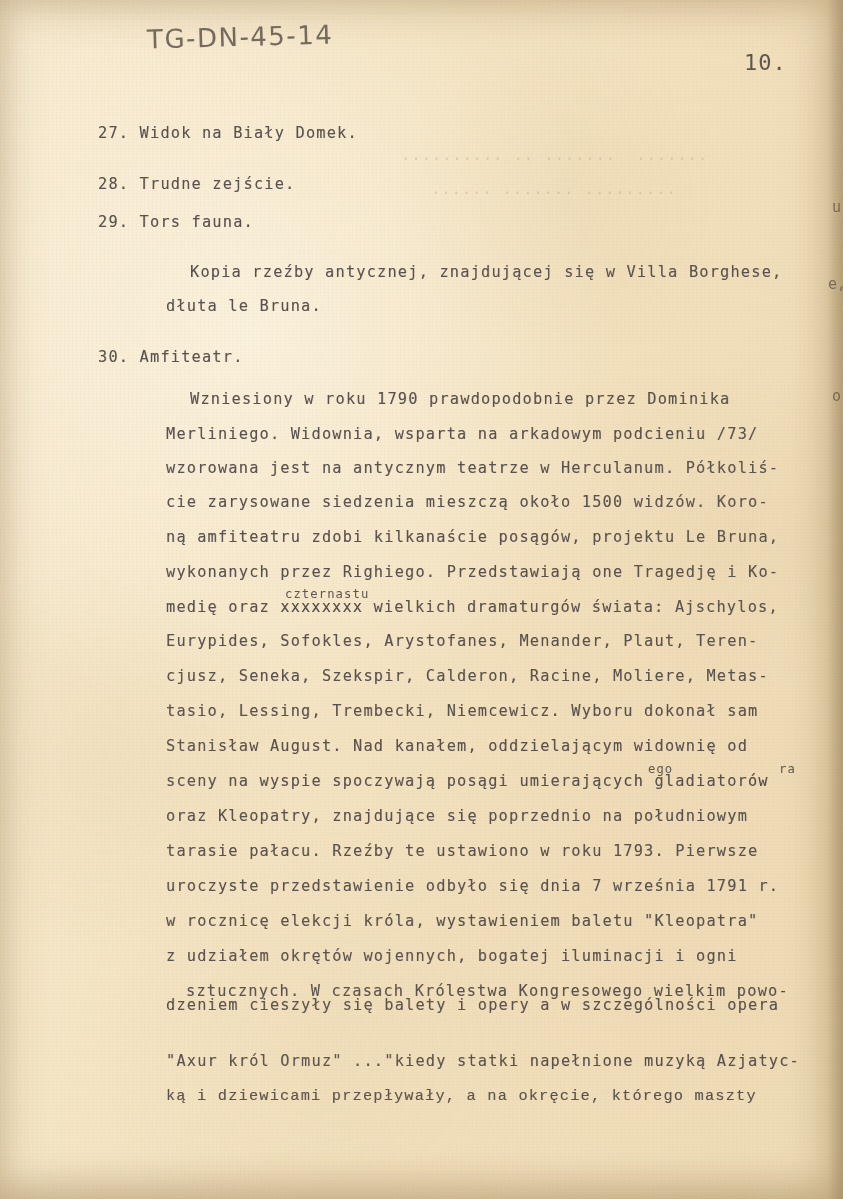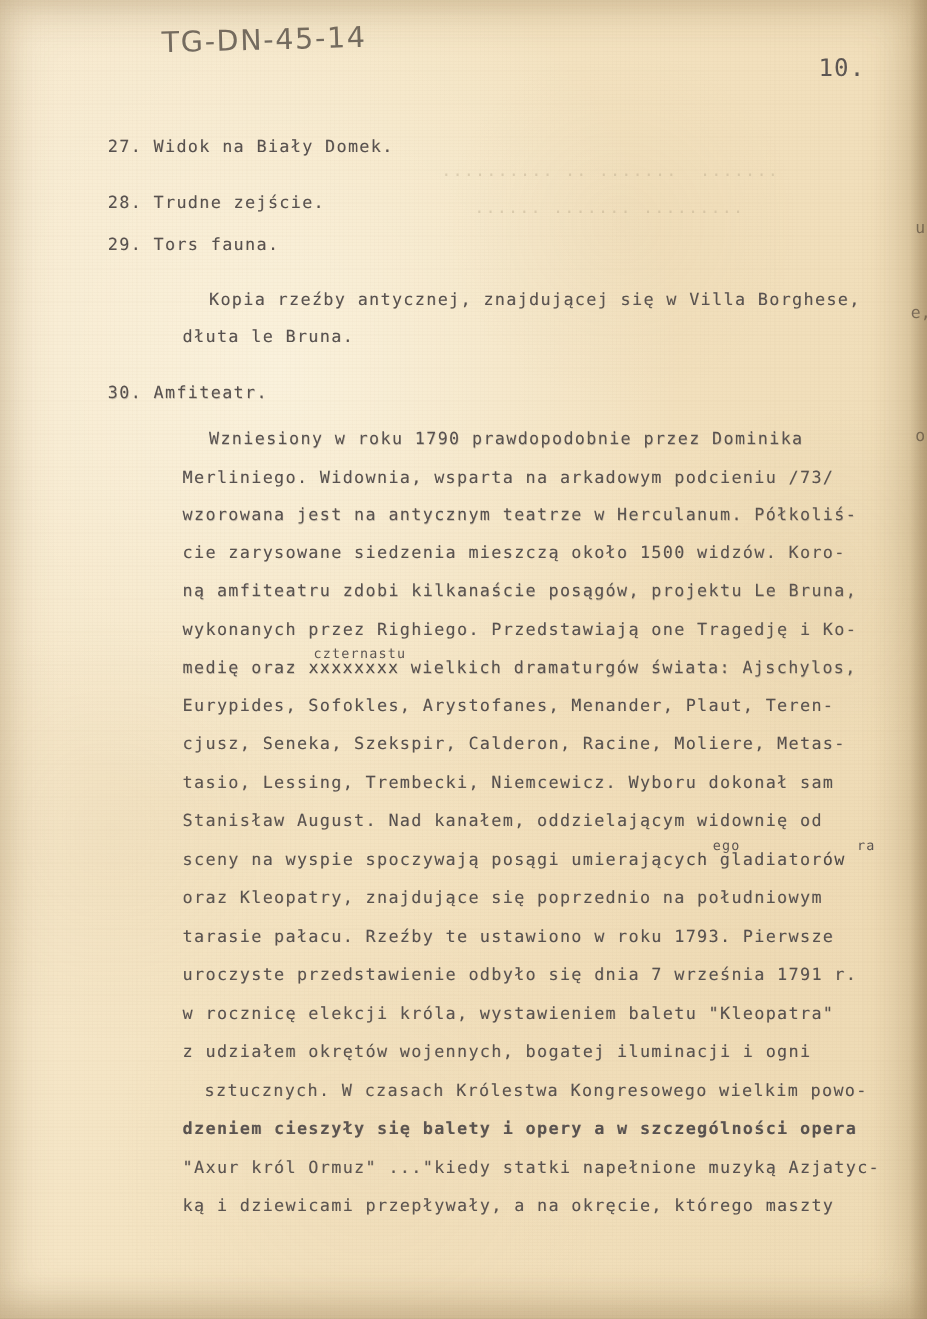--- a/index.html
+++ b/index.html
@@ -167,23 +167,23 @@
     <div class="sup" style="left:779px; top:763px;">ra</div>
 
     <div class="line" style="left:166px; top:774px;"><span>sceny na wyspie spoczywają posągi umierający</span><span class="struck">ch</span><span> gladiator</span><span class="struck">ów</span></div>
 
     <div class="line" style="left:166px; top:809px;">oraz Kleopatry, znajdujące się poprzednio na południowym</div>
     <div class="line" style="left:166px; top:844px;">tarasie pałacu. Rzeźby te ustawiono w roku 1793. Pierwsze</div>
     <div class="line" style="left:166px; top:879px;">uroczyste przedstawienie odbyło się dnia 7 września 1791 r.</div>
     <div class="line" style="left:166px; top:914px;">w rocznicę elekcji króla, wystawieniem baletu "Kleopatra"</div>
     <div class="line" style="left:166px; top:949px;">z udziałem okrętów wojennych, bogatej iluminacji i ogni</div>
     <div class="line" style="left:166px; top:984px;margin-left:20px;">sztucznych. W czasach Królestwa Kongresowego wielkim powo-</div>
-    <div class="line" style="left:166px; top:1019px;font-weight:bold;">dzeniem cieszyły się balety i opery a w szczególności opera</div>
+    <div class="line" style="left:166px; top:998px;">dzeniem cieszyły się balety i opery a w szczególności opera</div>
     <div class="line" style="left:166px; top:1054px;">"Axur król Ormuz" ..."kiedy statki napełnione muzyką Azjatyc-</div>
-    <div class="line" style="left:166px; top:1089px;">ką i dziewicami przepływały, a na okręcie, którego maszty</div>
+    <div class="line" style="left:166px; top:1089px;font-family:Liberation Mono, monospace;">ką i dziewicami przepływały, a na okręcie, którego maszty</div>
 
     <div class="edgechar" style="left:832px; top:198px;">u</div>
     <div class="edgechar" style="left:828px; top:275px;">e,</div>
     <div class="edgechar" style="left:832px; top:387px;">o</div>
 
   </div>
 
   <div class="grain"></div>
   <div class="vignette"></div>
   <div class="edge-right"></div>

